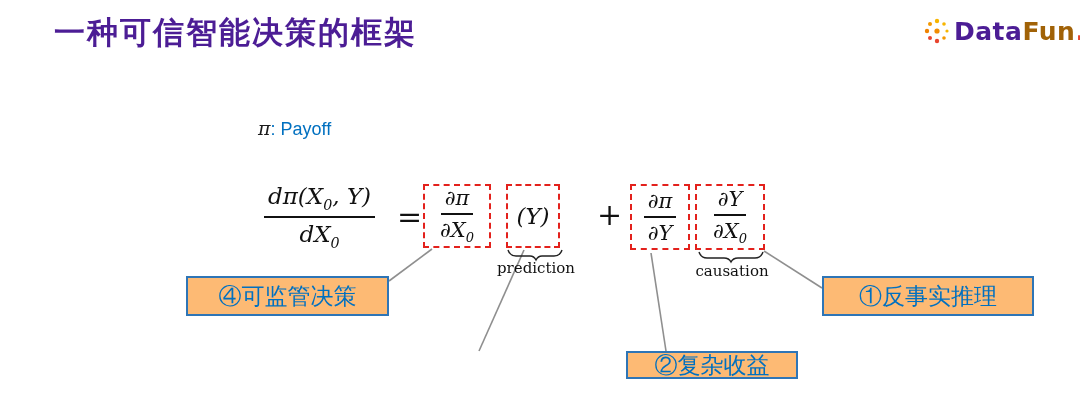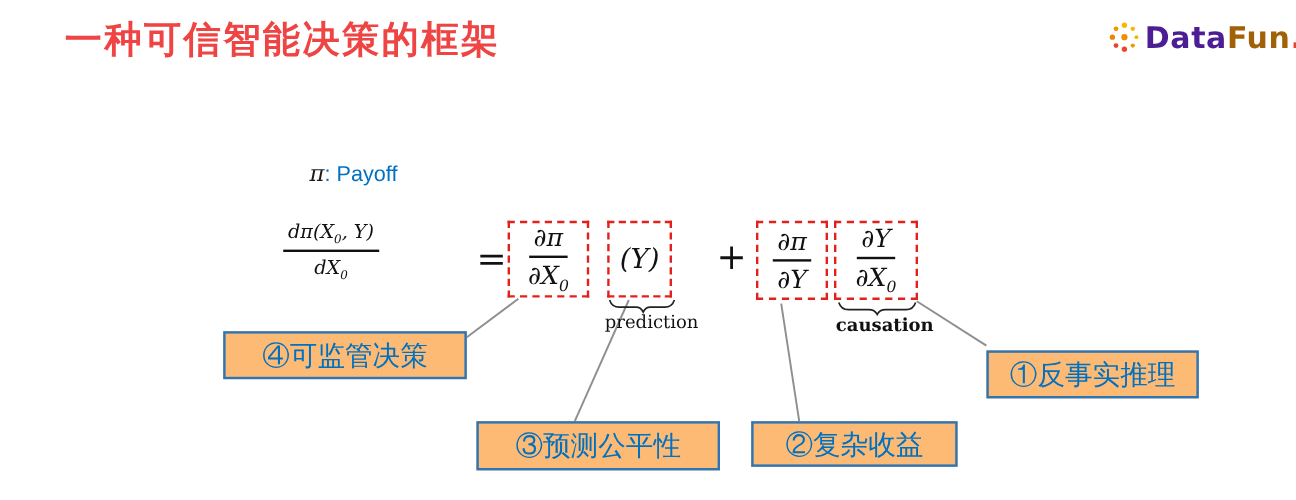--- a/index.html
+++ b/index.html
@@ -6,76 +6,76 @@
   html,body { background:#ffffff; }
   .slide {
     position:relative; width:1080px; height:417px;
     background:#ffffff; overflow:hidden;
     font-family:"Liberation Sans", sans-serif;
   }
 
   
   .title {
     position:absolute; left:54px; top:12px;
-    font-size:31px; font-weight:bold; color:#ef4444;
+    font-size:31px; font-weight:bold; color:#4c1d95;
     letter-spacing:2px; font-family:"DejaVu Sans", sans-serif;
   }
 
   
   .logo { position:absolute; left:922px; top:16px; display:flex; align-items:center; gap:2px; }
   .logo-text { font-family:"DejaVu Sans", sans-serif; font-weight:bold; font-size:25px; letter-spacing:0.5px; }
   .logo-data { color:#4c1d95; }
   .logo-fun  { color:#a16207; }
   .logo-dot  { color:#e8442e; }
 
   
   .legend-item { position:absolute; top:117px; font-size:18px; color:#0070c0; white-space:nowrap; }
   .legend-item .sym { font-family:"DejaVu Serif", serif; font-style:italic; color:#1a1a1a; font-size:19px; }
   .legend-item sub { font-size:12px; font-family:"DejaVu Serif", serif; color:#1a1a1a; }
-  #lg1 { left:258px;margin-top:17px; } #lg2 { left:378px; } #lg3 { left:600px; }
+  #lg1 { left:258px; } #lg2 { left:378px; } #lg3 { left:600px; }
 
   
   .math { font-family:"DejaVu Serif", serif; font-style:italic; color:#111; }
   .frac { display:inline-flex; flex-direction:column; align-items:center; }
   .frac .num { border-bottom:2px solid #111; padding:0 4px 3px; white-space:nowrap; }
   .frac .den { padding-top:3px; white-space:nowrap; }
   .math sub, .frac sub { font-size:0.62em; }
 
-  .lhs { position:absolute; left:236px; top:183px; font-size:16px; }
+  .lhs { position:absolute; left:264px; top:183px; font-size:23px; }
   .op  { position:absolute; font-family:"DejaVu Serif", serif; color:#111; font-size:30px; }
   #op-eq   { left:397px; top:199px; }
   #op-plus { left:597px; top:197px; }
 
   .rbox {
     position:absolute; border:2.5px dashed #e3211c;
     display:flex; align-items:center; justify-content:center;
   }
   .rbox .frac { font-size:21px; }
   #t1 { left:423px; top:184px; width:68px; height:64px; }
   #t2 { left:506px; top:184px; width:54px; height:64px; font-size:23px; }
   #t3 { left:630px; top:184px; width:60px; height:66px; }
   #t4 { left:695px; top:184px; width:70px; height:66px; }
 
   .caption {
     position:absolute; font-family:"DejaVu Serif", serif;
-    font-size:15px; color:#111; text-align:right; font-style:normal;
+    font-size:15px; color:#111; text-align:center; font-style:normal;
   }
   #cap-prediction { left:490px; top:259px; width:92px; }
-  #cap-causation  { left:686px; top:262px; width:92px;font-weight:bold; }
+  #cap-causation  { left:686px; top:262px; width:92px; }
 
   
   .callout {
     position:absolute; border:2px solid #2e75b6; color:#0070c0;
     display:flex; align-items:center; justify-content:center;
     font-size:23px; background:#fdba74; white-space:nowrap;
   }
   #c4 { left:186px; top:276px; width:203px; height:40px; }
   #c3 { left:397px; top:351px; width:203px; height:41px; }
-  #c2 { left:626px; top:351px; width:172px; height:38px; }
-  #c1 { left:822px; top:292px; width:177px; height:40px; }
+  #c2 { left:626px; top:351px; width:172px; height:28px; }
+  #c1 { left:822px; top:276px; width:212px; height:40px; }
 
   .connectors { position:absolute; left:0; top:0; pointer-events:none; }
 </style>
 </head>
 <body>
 
 <div class="slide">
 
   <h1 class="title">一种可信智能决策的框架</h1>
 
@@ -144,23 +144,20 @@
     <path d="M508 250 Q510 256 516 256 L530 256 Q534 256 536 260 Q538 256 542 256 L554 256 Q560 256 562 250" stroke="#222" stroke-width="1.4" fill="none"></path>
     <path d="M699 252 Q701 258 707 258 L724 258 Q729 258 731 262 Q733 258 738 258 L755 258 Q761 258 763 252" stroke="#222" stroke-width="1.4" fill="none"></path>
   </svg>
 
   <div class="caption" id="cap-prediction">prediction</div>
   <div class="caption" id="cap-causation">causation</div>
 
   <div class="callout" id="c4">
       <span>④可监管决策</span>
     </div>
-  <div class="callout" id="c3">
-      <span>③预测公平性</span>
-    </div>
   <div class="callout" id="c2">
       <span>②复杂收益</span>
     </div>
   <div class="callout" id="c1">
       <span>①反事实推理</span>
     </div>
 
 </div>
 
 </body></html>

